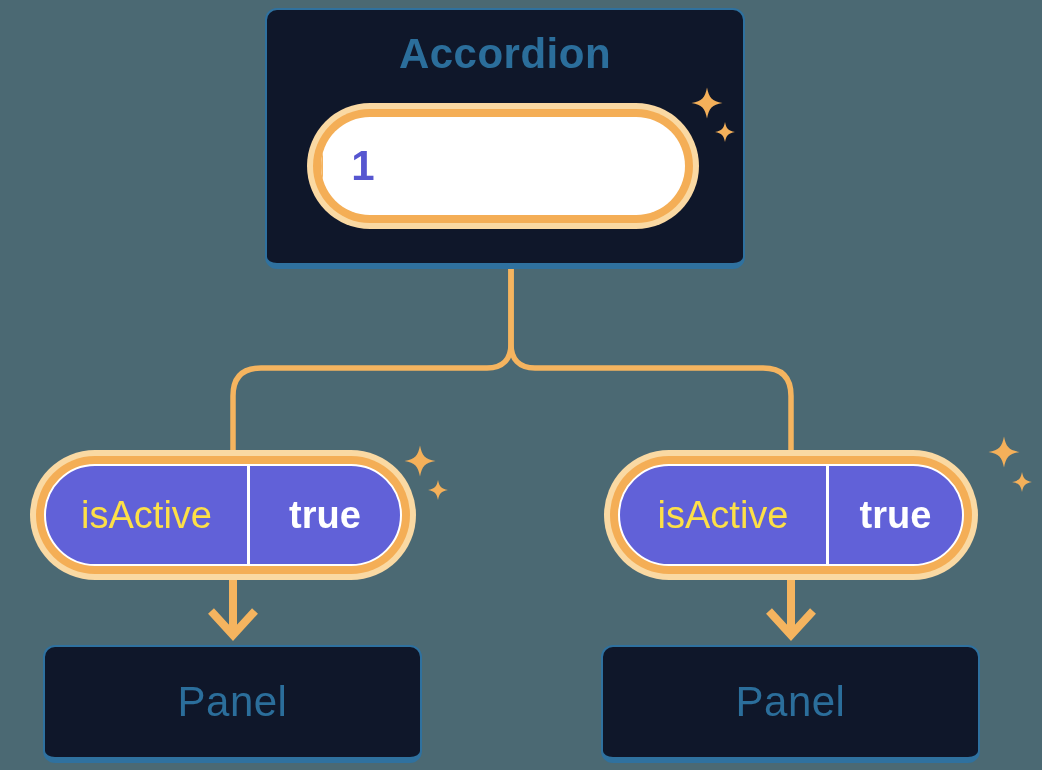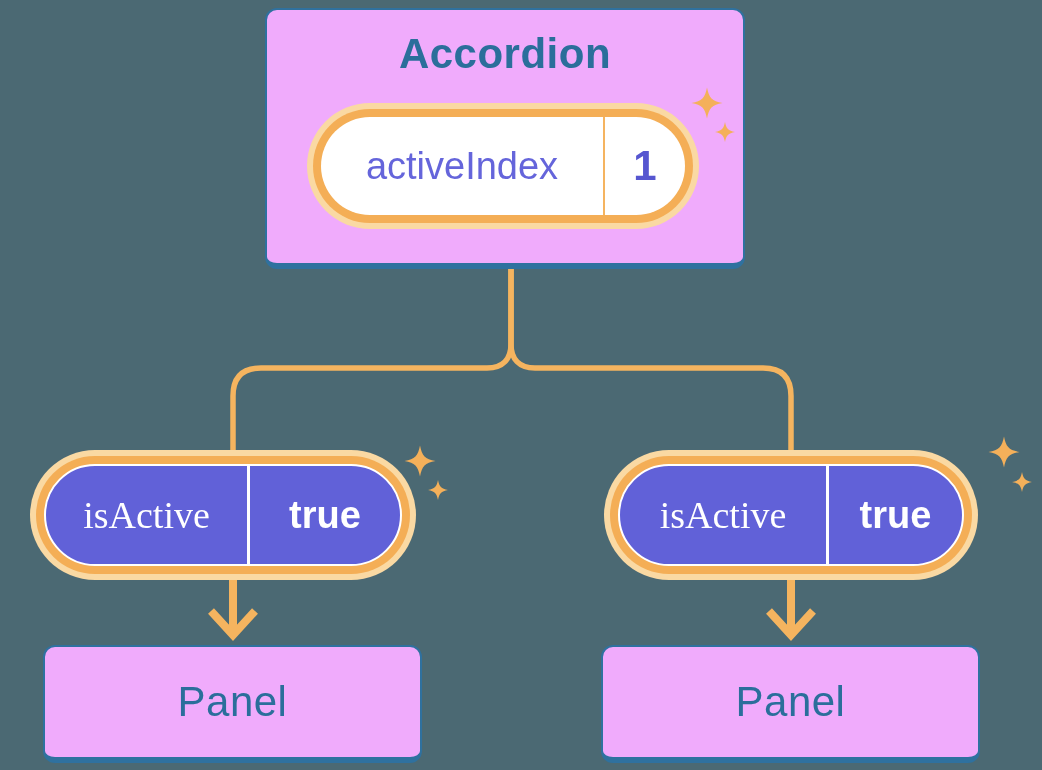--- a/index.html
+++ b/index.html
@@ -4,21 +4,21 @@
 <style>
   html,body{margin:0;padding:0;background:#4B6973;}
   .stage{
     position:relative;width:1042px;height:770px;background:#4B6973;overflow:hidden;
     font-family:"Liberation Sans", sans-serif;
   }
   .stage svg.layer{position:absolute;left:0;top:0;pointer-events:none;}
 
   
   .card{
-    position:absolute;background:#f0abfc;box-sizing:border-box;
+    position:absolute;background:#0f172a;box-sizing:border-box;
     border:2px solid #2F719F;border-bottom-width:6px;border-radius:12px;
   }
   .accordion-card{left:265px;top:8px;width:480px;height:261px;
     display:flex;flex-direction:column;align-items:center;z-index:2;}
   .card-title{margin-top:20px;font-size:42px;font-weight:600;color:#2B6E9B;letter-spacing:.5px;}
   .panel-card{top:645px;width:379px;height:118px;display:flex;align-items:center;justify-content:center;z-index:2;}
   .panel-left{left:43px;}
   .panel-right{left:601px;}
   .panel-title{font-size:42px;font-weight:400;color:#2B6E9B;letter-spacing:.5px;}
 
@@ -31,21 +31,21 @@
 
   .state-pill{left:40px;top:93px;width:392px;height:126px;} 
   .prop-pill-left{left:30px;top:450px;width:386px;height:130px;}
   .prop-pill-right{left:604px;top:450px;width:374px;height:130px;}
 
   .pill-label{flex:1;display:flex;align-items:center;justify-content:center;white-space:nowrap;}
   .pill-value{display:flex;align-items:center;justify-content:center;font-weight:700;white-space:nowrap;}
   .light .pill-label{font-size:38px;color:#6565DB;}
   .light .pill-value{width:80px;font-size:42px;color:#5656D0;}
   .light .pill-divider{width:2px;background:#F5B460;}
-  .purple .pill-label{font-size:38px;color:#ffffff;font-family:Liberation Serif, serif;}
+  .purple .pill-label{font-size:38px;color:#fde047;}
   .purple .pill-value{font-size:38px;color:#ffffff;}
   .prop-pill-left .pill-value{width:150px;}
   .prop-pill-right .pill-value{width:133px;}
   .purple .pill-divider{width:3px;background:#ffffff;}
 </style>
 </head>
 <body>
 
 <div class="stage">
 
@@ -56,21 +56,20 @@
     <path d="M211 611 L233 635 L255 611" fill="none" stroke="#F5B45F" stroke-width="8" stroke-linejoin="miter"></path>
     <path d="M791 576 V630" fill="none" stroke="#F5B45F" stroke-width="8"></path>
     <path d="M769 611 L791 635 L813 611" fill="none" stroke="#F5B45F" stroke-width="8" stroke-linejoin="miter"></path>
   </svg>
 
   <div class="card accordion-card">
     <div class="card-title">Accordion</div>
     <div class="pill-glow state-pill">
       <div class="pill-ring">
         <div class="pill-core light">
-          <span class="pill-label">activeIndex</span>
           <span class="pill-divider"></span>
           <span class="pill-value">1</span>
         </div>
       </div>
     </div>
   </div>
 
   <div class="pill-glow prop-pill-left">
     <div class="pill-ring">
       <div class="pill-core purple">

